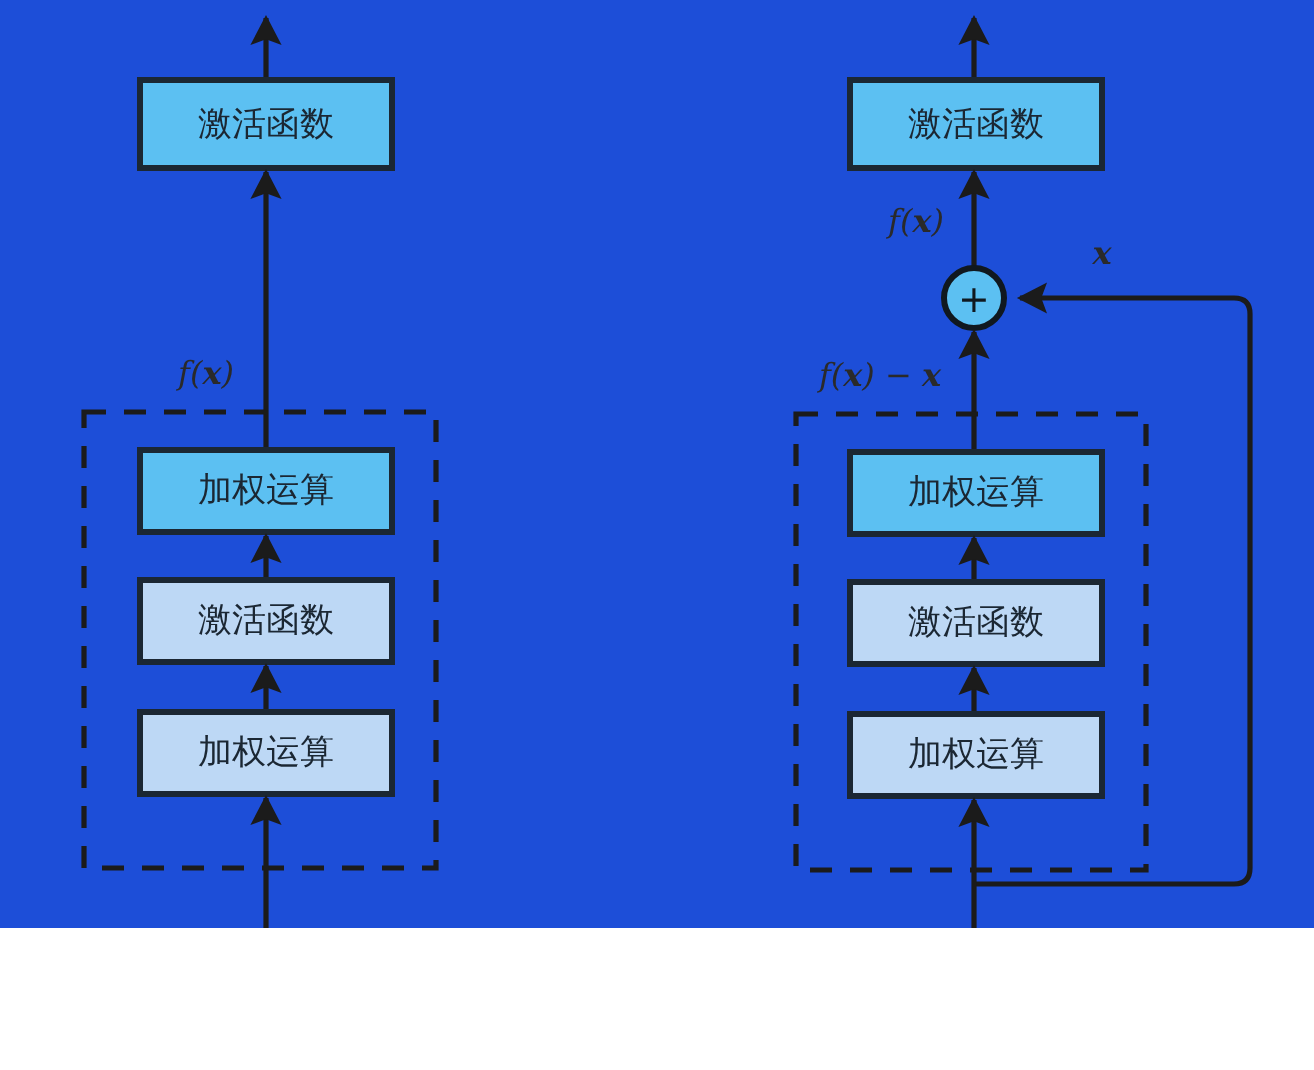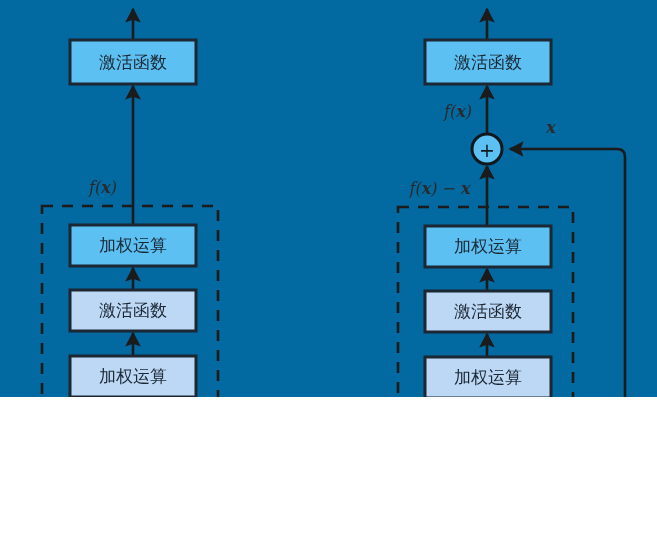--- a/index.html
+++ b/index.html
@@ -6,22 +6,22 @@
     margin: 0;
     padding: 0;
     background: #ffffff;
   }
   body {
     font-family: "Liberation Sans", sans-serif;
   }
   #canvas {
     position: relative;
     width: 657px;
-    height: 397px;
-    background: #0369a1;
+    height: 464px;
+    background: #1d4ed8;
     overflow: hidden;
   }
   #diagram-svg {
     position: absolute;
     left: 0;
     top: 0;
     width: 657px;
     height: 535px;
   }
   .box-label {

